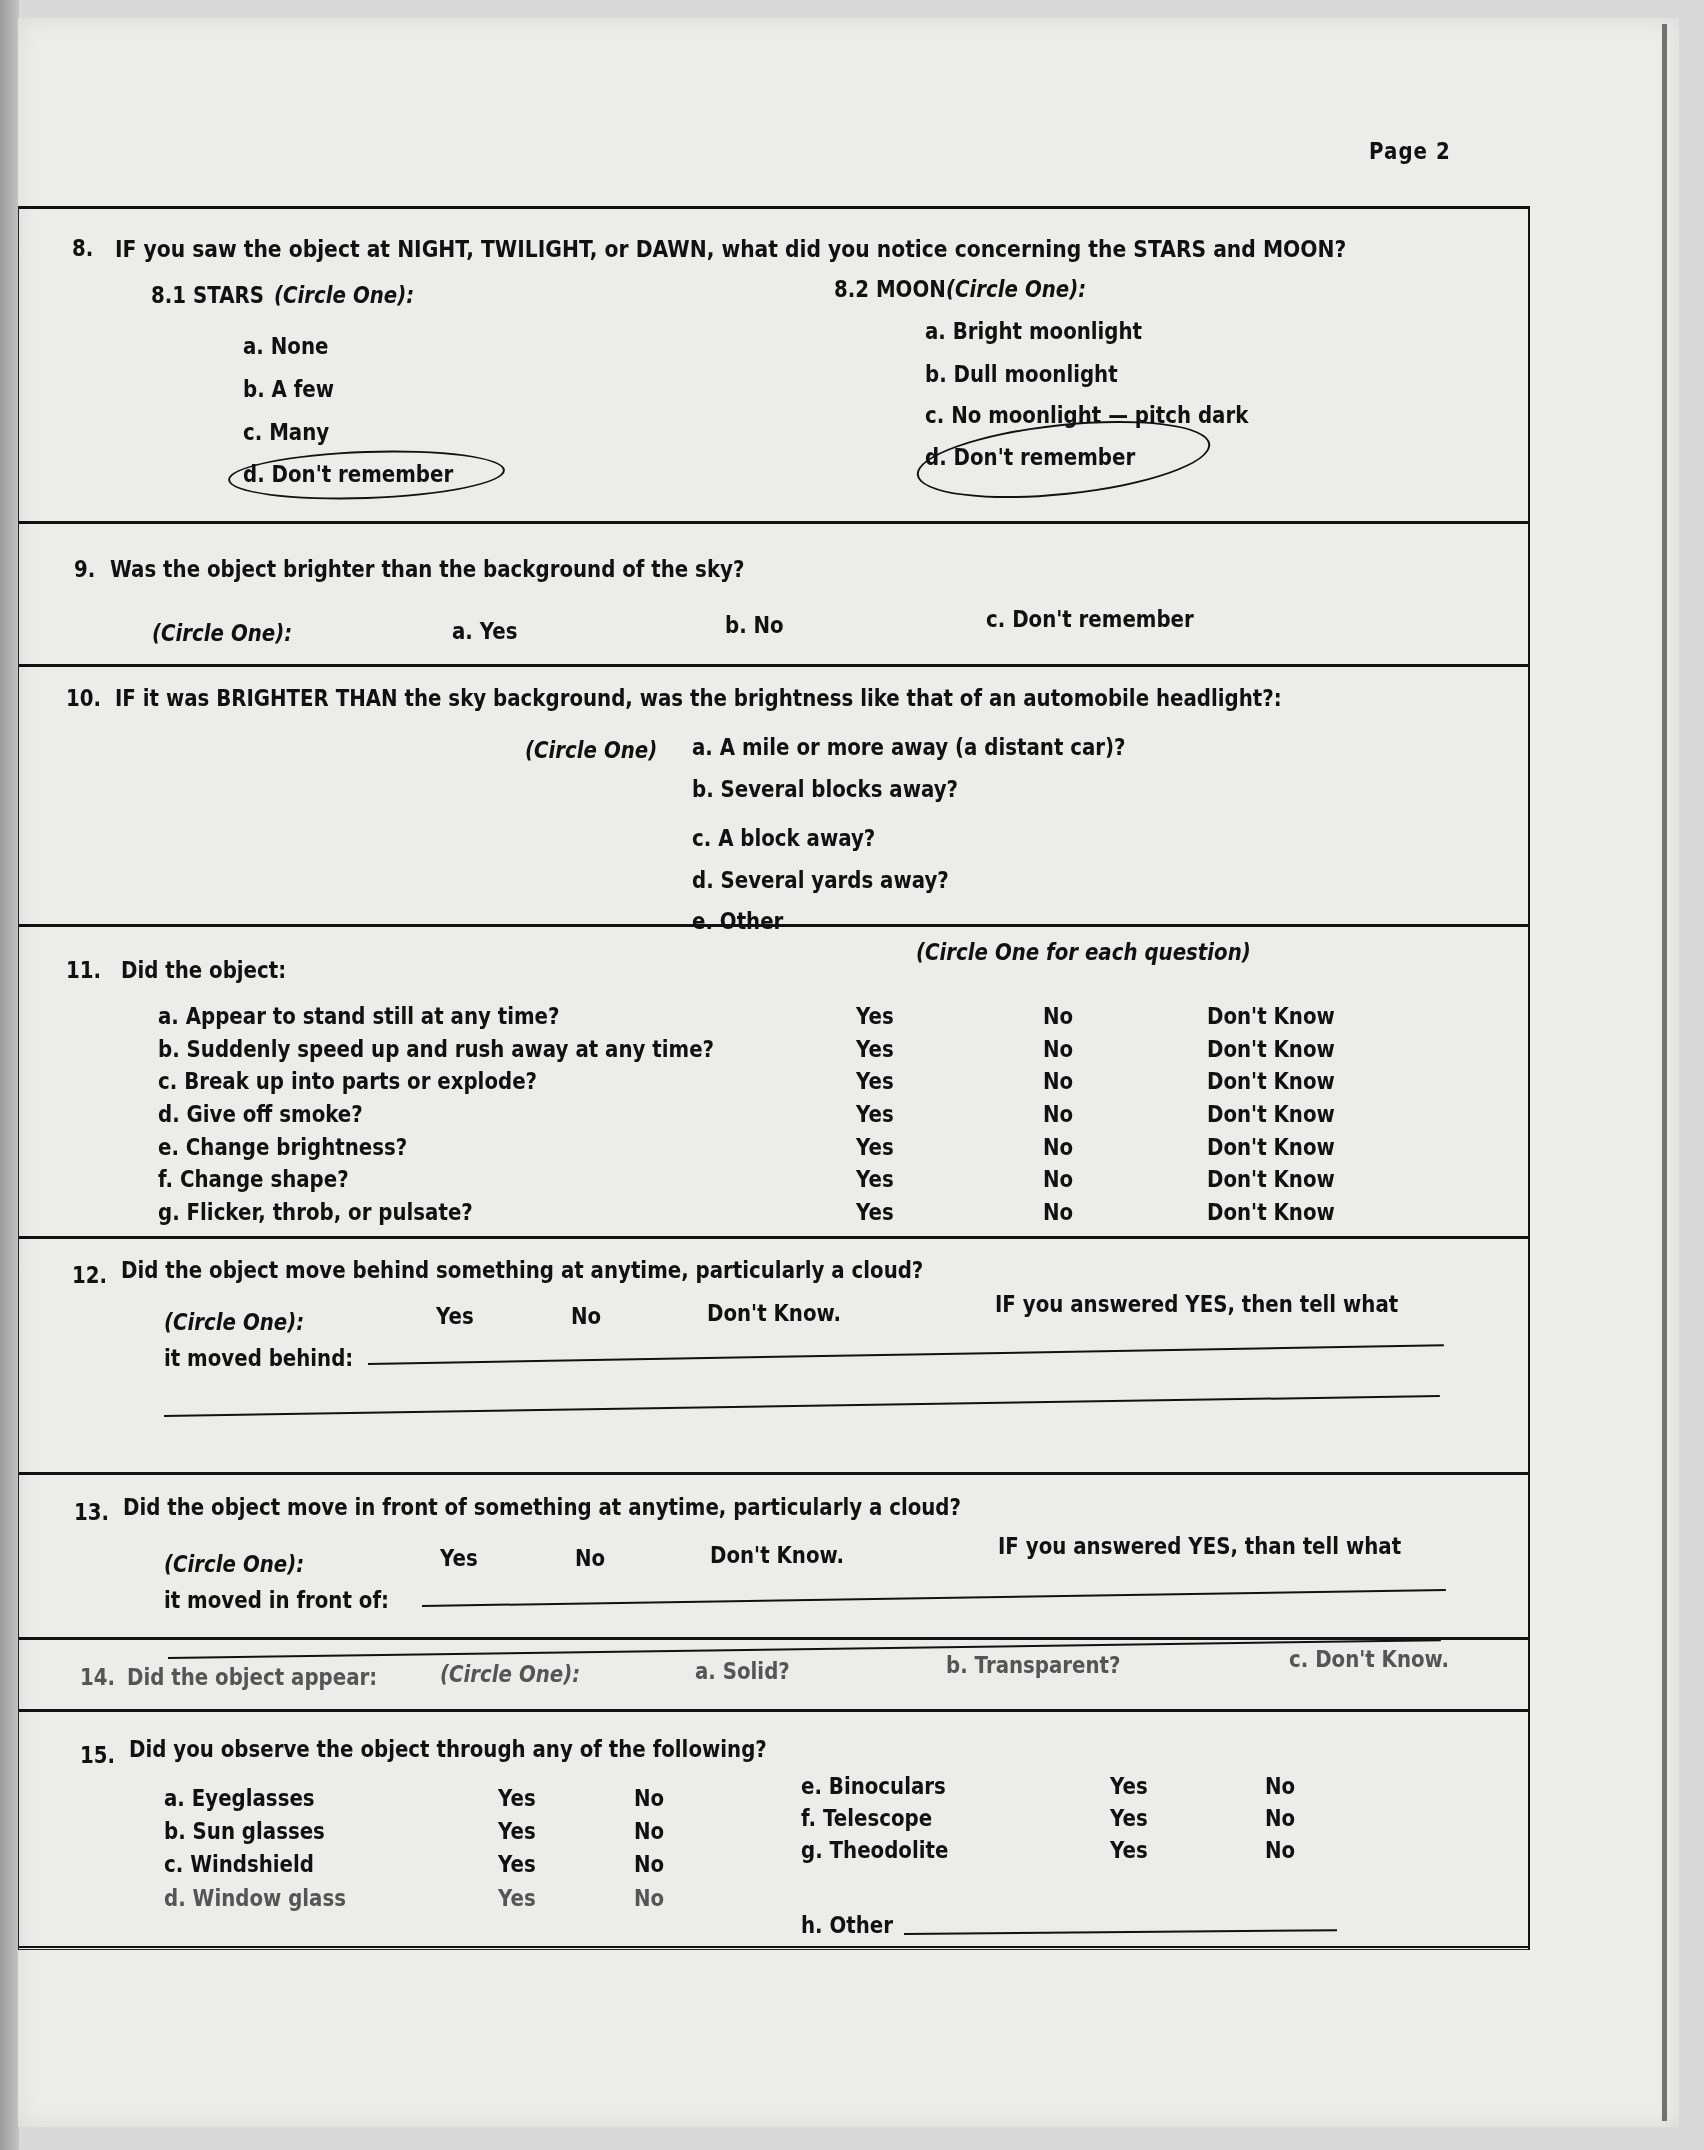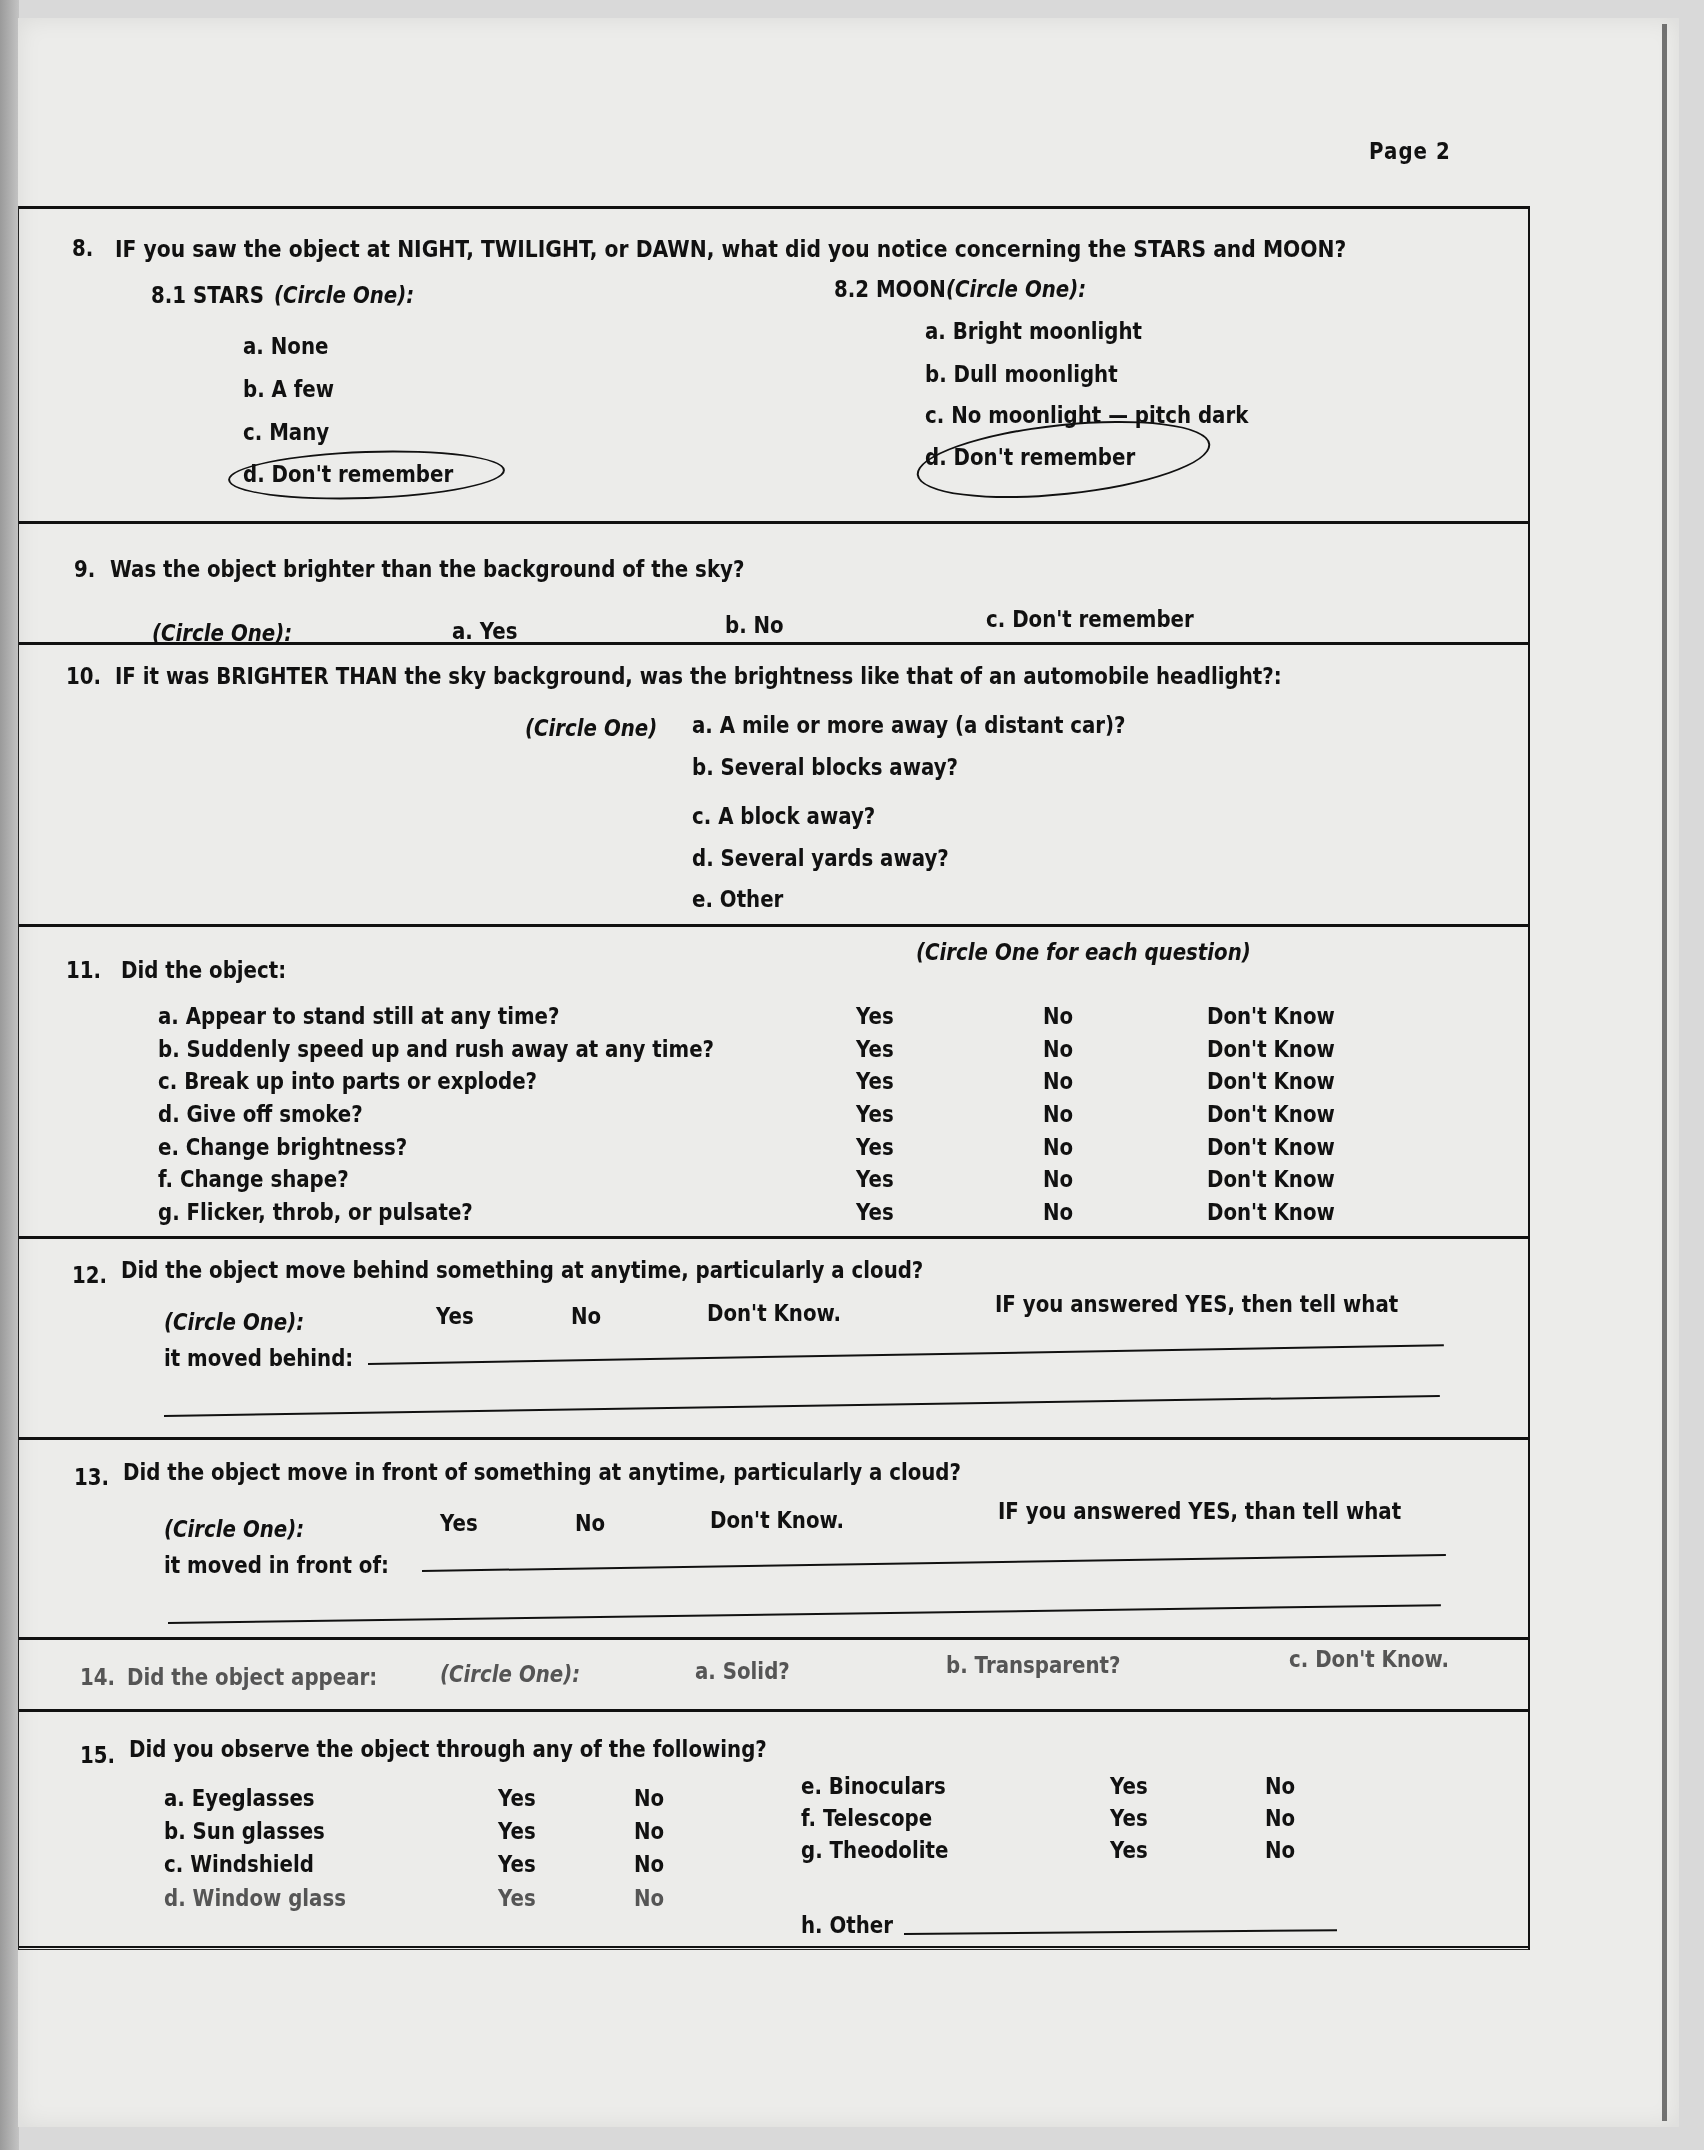--- a/index.html
+++ b/index.html
@@ -77,21 +77,21 @@
 
   <div class="sec" style="top:315px;height:142px;">
     <span class="t" style="left:55px;top:31.5px;">9.</span>
     <span class="t" style="left:91px;top:31.5px;">Was the object brighter than the background of the sky?</span>
     <span class="t i" style="left:133px;top:96px;">(Circle One):</span>
     <span class="t" style="left:433px;top:94px;">a.  Yes</span>
     <span class="t" style="left:706px;top:88px;">b.  No</span>
     <span class="t" style="left:967px;top:82px;">c.  Don't remember</span>
   </div>
 
-  <div class="sec" style="top:436px;height:261px;">
+  <div class="sec" style="top:458px;height:261px;">
     <span class="t" style="left:47px;top:18px;">10.</span>
     <span class="t" style="left:96px;top:18px;">IF it was BRIGHTER THAN the sky background, was the brightness like that of an automobile headlight?:</span>
     <span class="t i" style="left:506px;top:70px;">(Circle One)</span>
     <span class="t" style="left:673px;top:67px;">a.  A mile or more away (a distant car)?</span>
     <span class="t" style="left:673px;top:109px;">b.  Several blocks away?</span>
     <span class="t" style="left:673px;top:158px;">c.  A block away?</span>
     <span class="t" style="left:673px;top:200px;">d.  Several yards away?</span>
     <span class="t" style="left:673px;top:241px;">e.  Other</span>
   </div>
 
@@ -152,21 +152,21 @@
     <span class="t i" style="left:145px;top:70px;">(Circle One):</span>
     <span class="t" style="left:417px;top:64px;">Yes</span>
     <span class="t" style="left:552px;top:64px;">No</span>
     <span class="t" style="left:688px;top:61px;">Don't Know.</span>
     <span class="t" style="left:976px;top:52px;">IF you answered YES, then tell what</span>
     <span class="t" style="left:145px;top:106px;">it moved behind:</span>
     <div class="line" style="left:349px;top:124px;width:1076px;transform:rotate(-1deg);transform-origin:left;"></div>
     <div class="line" style="left:145px;top:176px;width:1276px;transform:rotate(-0.9deg);transform-origin:left;"></div>
   </div>
 
-  <div class="sec" style="top:1231px;height:200px;">
+  <div class="sec" style="top:1266px;height:200px;">
     <span class="t" style="left:55px;top:24px;">13.</span>
     <span class="t" style="left:104px;top:19.4px;">Did the object move in front of something at anytime, particularly a cloud?</span>
     <span class="t i" style="left:145px;top:76px;">(Circle One):</span>
     <span class="t" style="left:421px;top:70px;">Yes</span>
     <span class="t" style="left:556px;top:70px;">No</span>
     <span class="t" style="left:691px;top:67px;">Don't Know.</span>
     <span class="t" style="left:979px;top:58px;">IF you answered YES, than tell what</span>
     <span class="t" style="left:145px;top:112px;">it moved in front of:</span>
     <div class="line" style="left:403px;top:130px;width:1024px;transform:rotate(-0.9deg);transform-origin:left;"></div>
     <div class="line" style="left:149px;top:182px;width:1273px;transform:rotate(-0.8deg);transform-origin:left;"></div>

